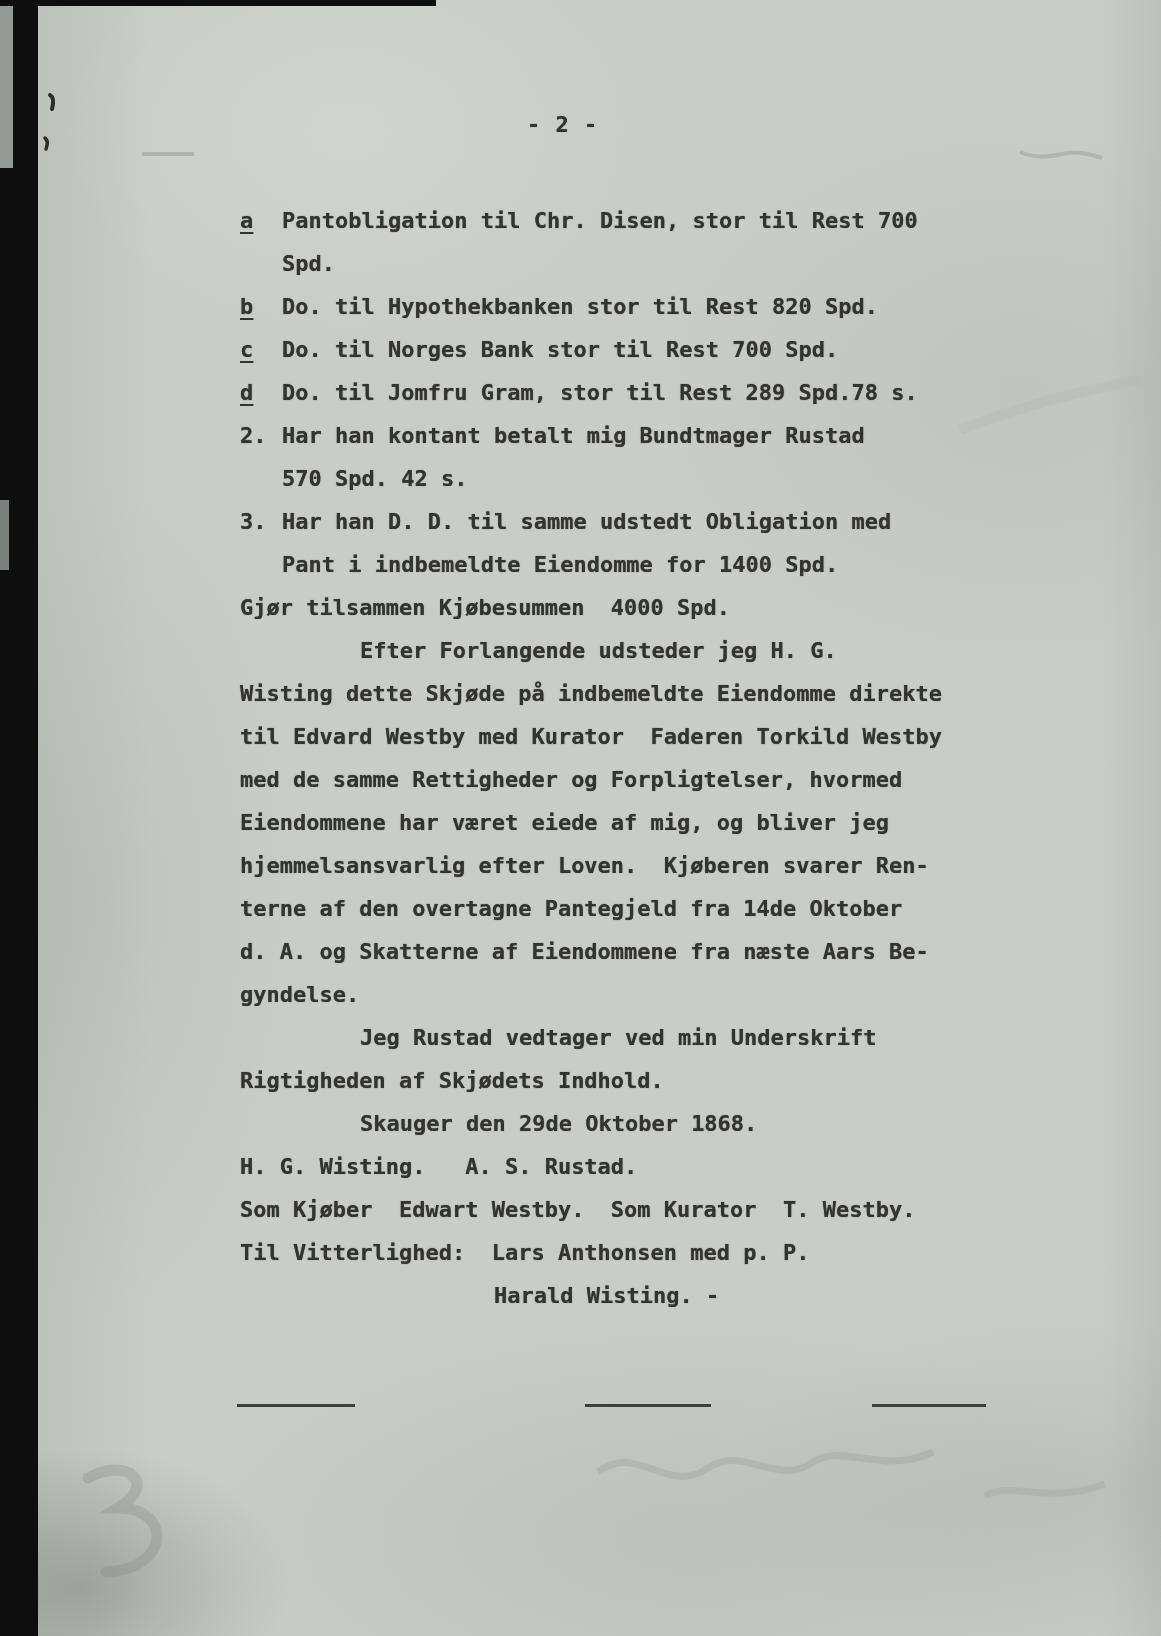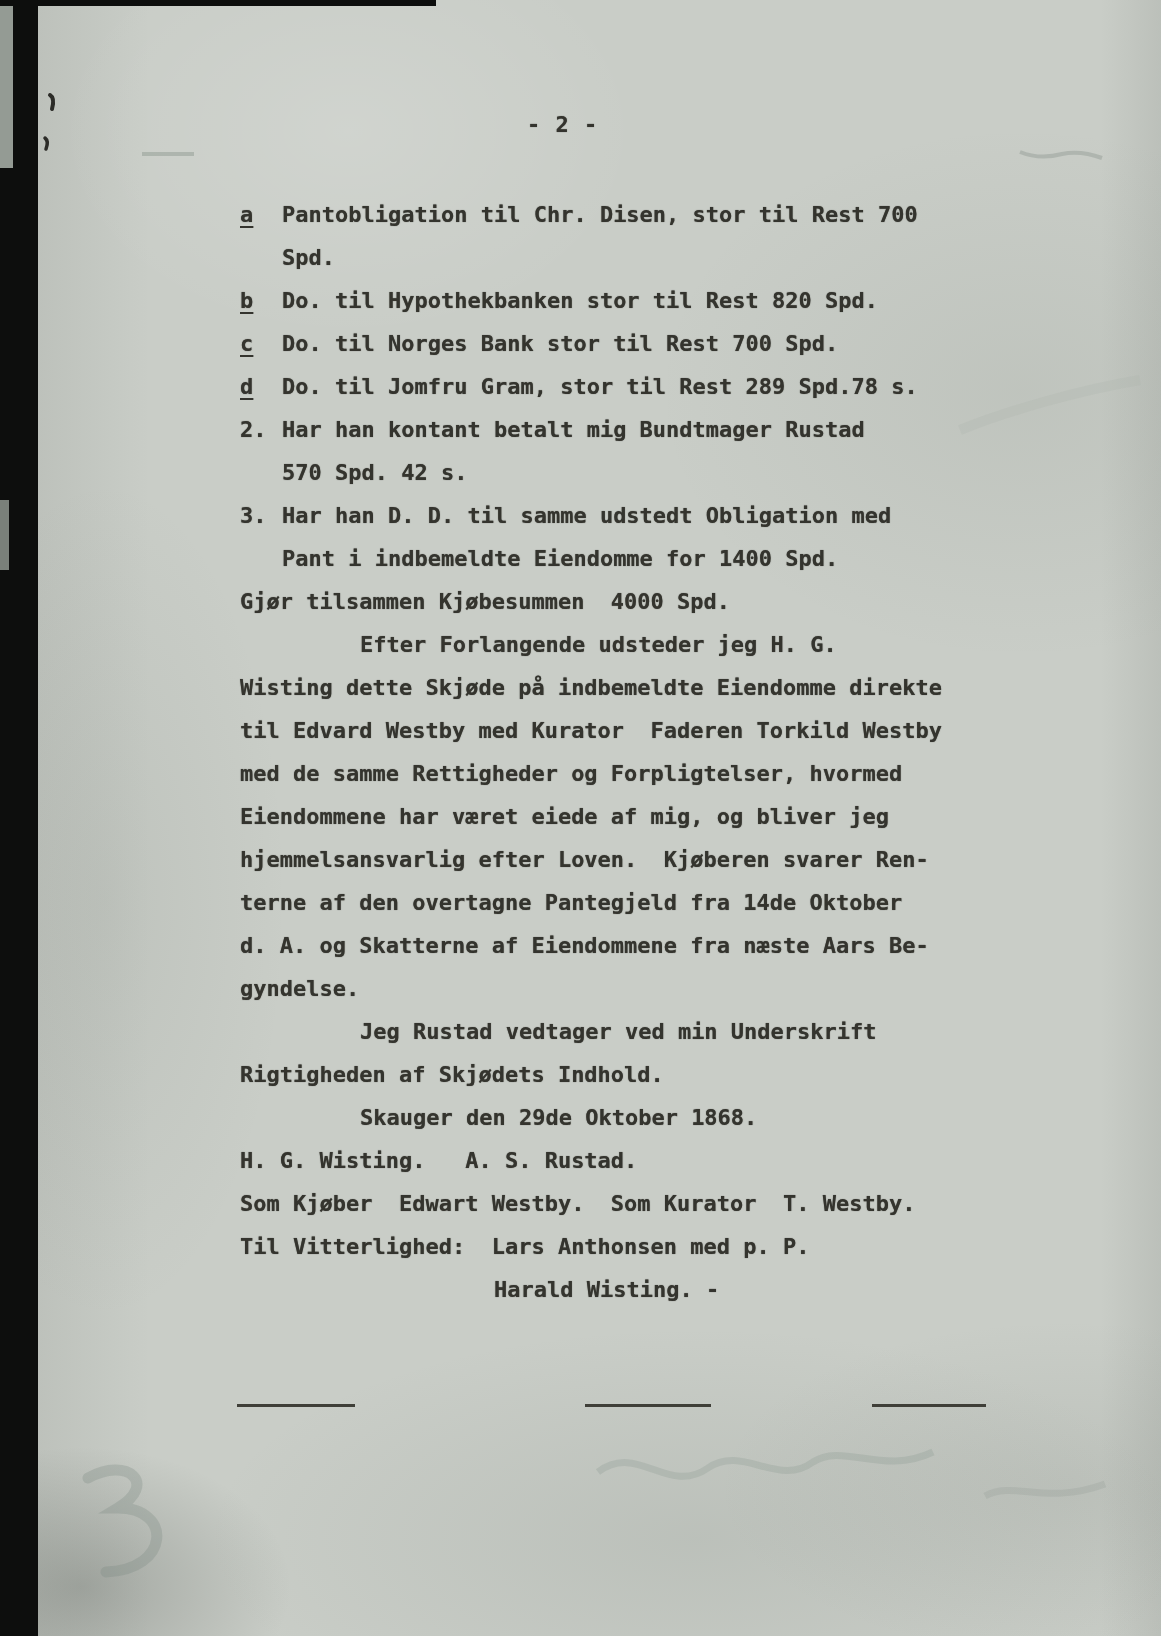--- a/index.html
+++ b/index.html
@@ -28,21 +28,21 @@
   .edge-left-soft2 { position: absolute; left: 0; top: 500px; width: 9px; height: 70px; background: #7a807a; }
   .edge-top   { position: absolute; left: 0; top: 0; width: 436px; height: 6px; background: #0d0e0d; }
 
   #page-number {
     position: absolute; left: 527px; top: 112px;
     font: 700 22px/26px "DejaVu Sans Mono", "Liberation Mono", monospace;
     color: #34342e; white-space: pre; letter-spacing: 1px;
     text-shadow: 0 0 1px rgba(52,52,46,0.75);
   }
   #doc-body {
-    position: absolute; left: 240px; top: 193px;
+    position: absolute; left: 240px; top: 199px;
     white-space: pre;
     font: 700 22px/43px "DejaVu Sans Mono", "Liberation Mono", monospace;
     color: #34342e;
     text-shadow: 0 0 1px rgba(52,52,46,0.75);
   }
   .doc-line { height: 43px; }
   .marker { display: inline-block; width: 42px; }
   .marker.u {
     text-decoration: underline;
     text-underline-offset: 4px;

